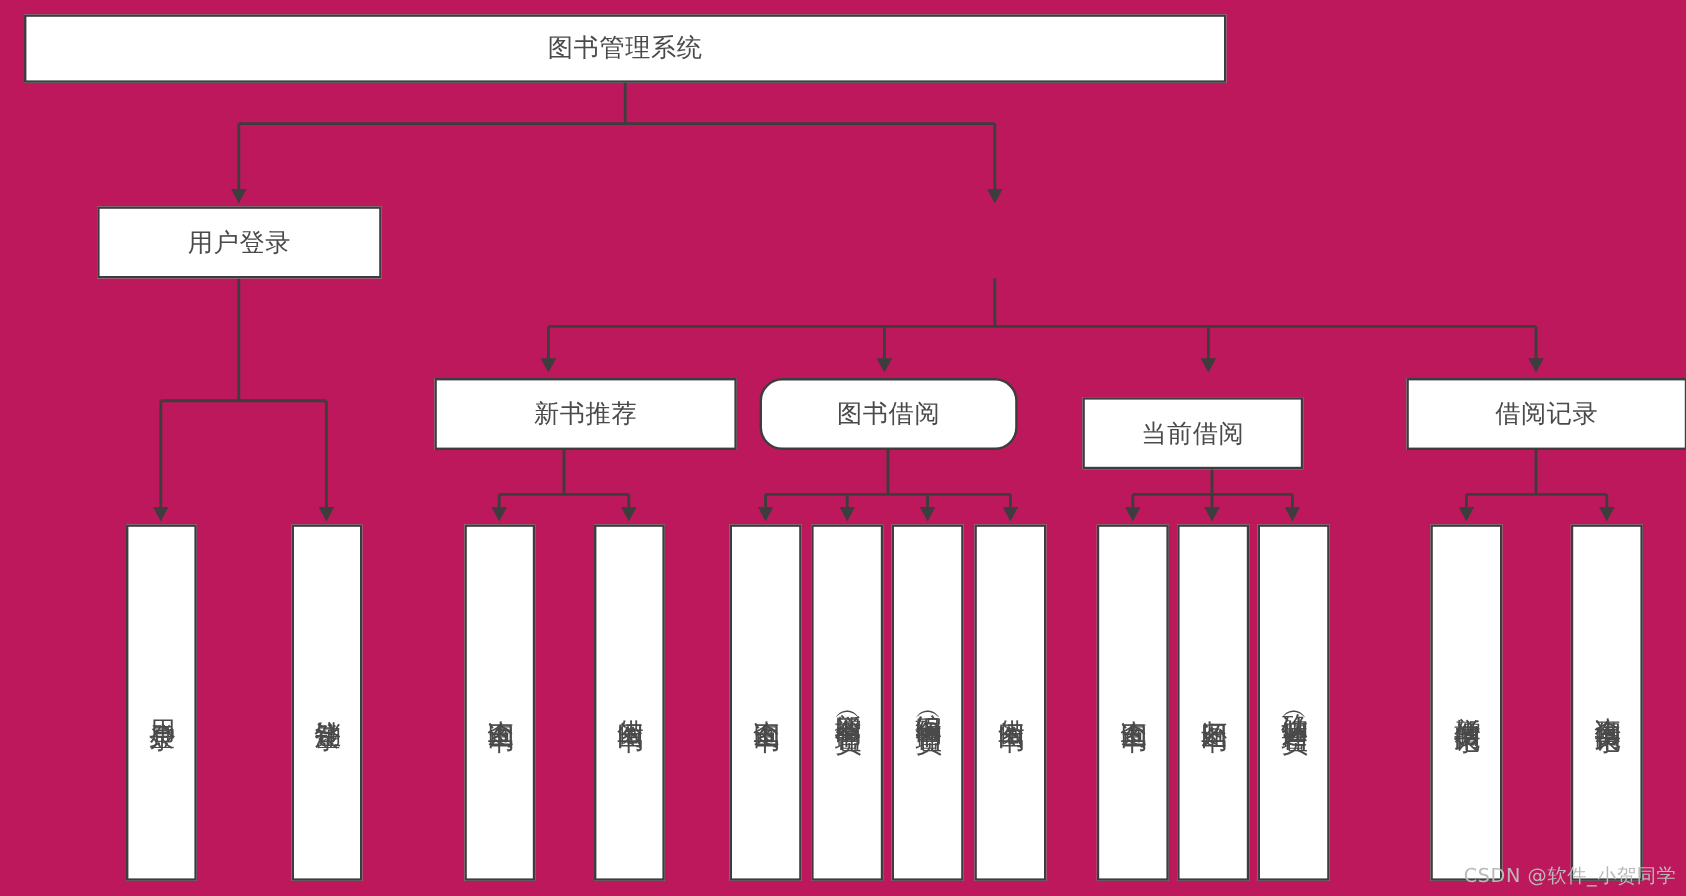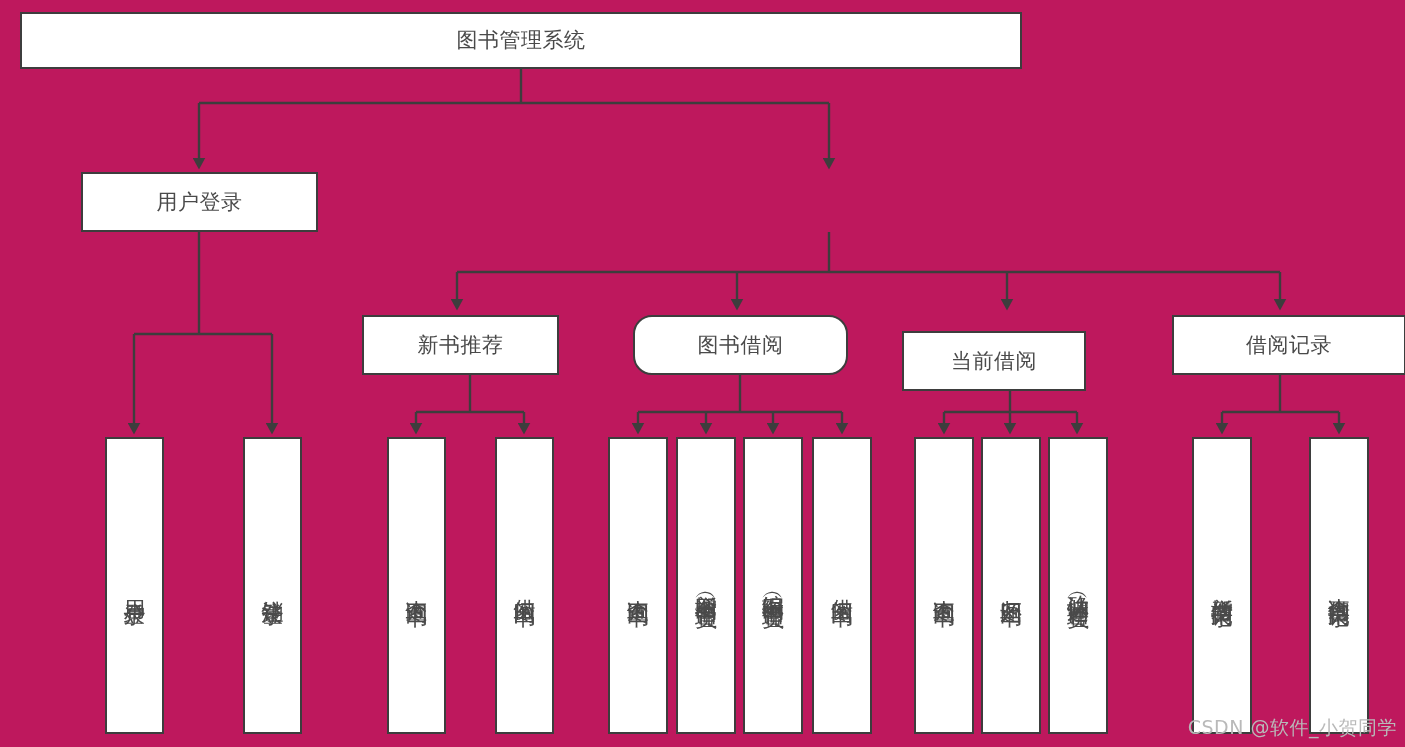--- a/index.html
+++ b/index.html
@@ -49,21 +49,21 @@
     font-size:22px;
     line-height:1.08;
     letter-spacing:2px;
     white-space:normal;
     max-height:100%;
   }
   .watermark{
     position:absolute;
     right:8px;
     bottom:6px;
-    font-size:19px;
+    font-size:16px;
     color:#b9b9b9;
     letter-spacing:0.5px;
     z-index:5;
     white-space:nowrap;
   }
 </style>
 </head>
 <body>
 
 <div id="canvas">
@@ -119,21 +119,21 @@
   </svg>
 
   <div class="node" style="left:20px; top:12px; width:1002px; height:57px;">
     <span class="lbl">图书管理系统</span>
   </div>
 
   <div class="node" style="left:81px; top:172px; width:237px; height:60px;">
     <span class="lbl">用户登录</span>
   </div>
 
-  <div class="node" style="left:362px; top:315px; width:197px; height:60px;">
+  <div class="node" style="left:362px; top:315px; width:252px; height:60px;">
     <span class="lbl">新书推荐</span>
   </div>
   <div class="node" style="left:633px; top:315px; width:215px; height:60px;border-radius:19px;">
     <span class="lbl">图书借阅</span>
   </div>
   <div class="node" style="left:902px; top:331px; width:184px; height:60px;">
     <span class="lbl">当前借阅</span>
   </div>
   <div class="node" style="left:1172px; top:315px; width:234px; height:60px;">
     <span class="lbl">借阅记录</span>

